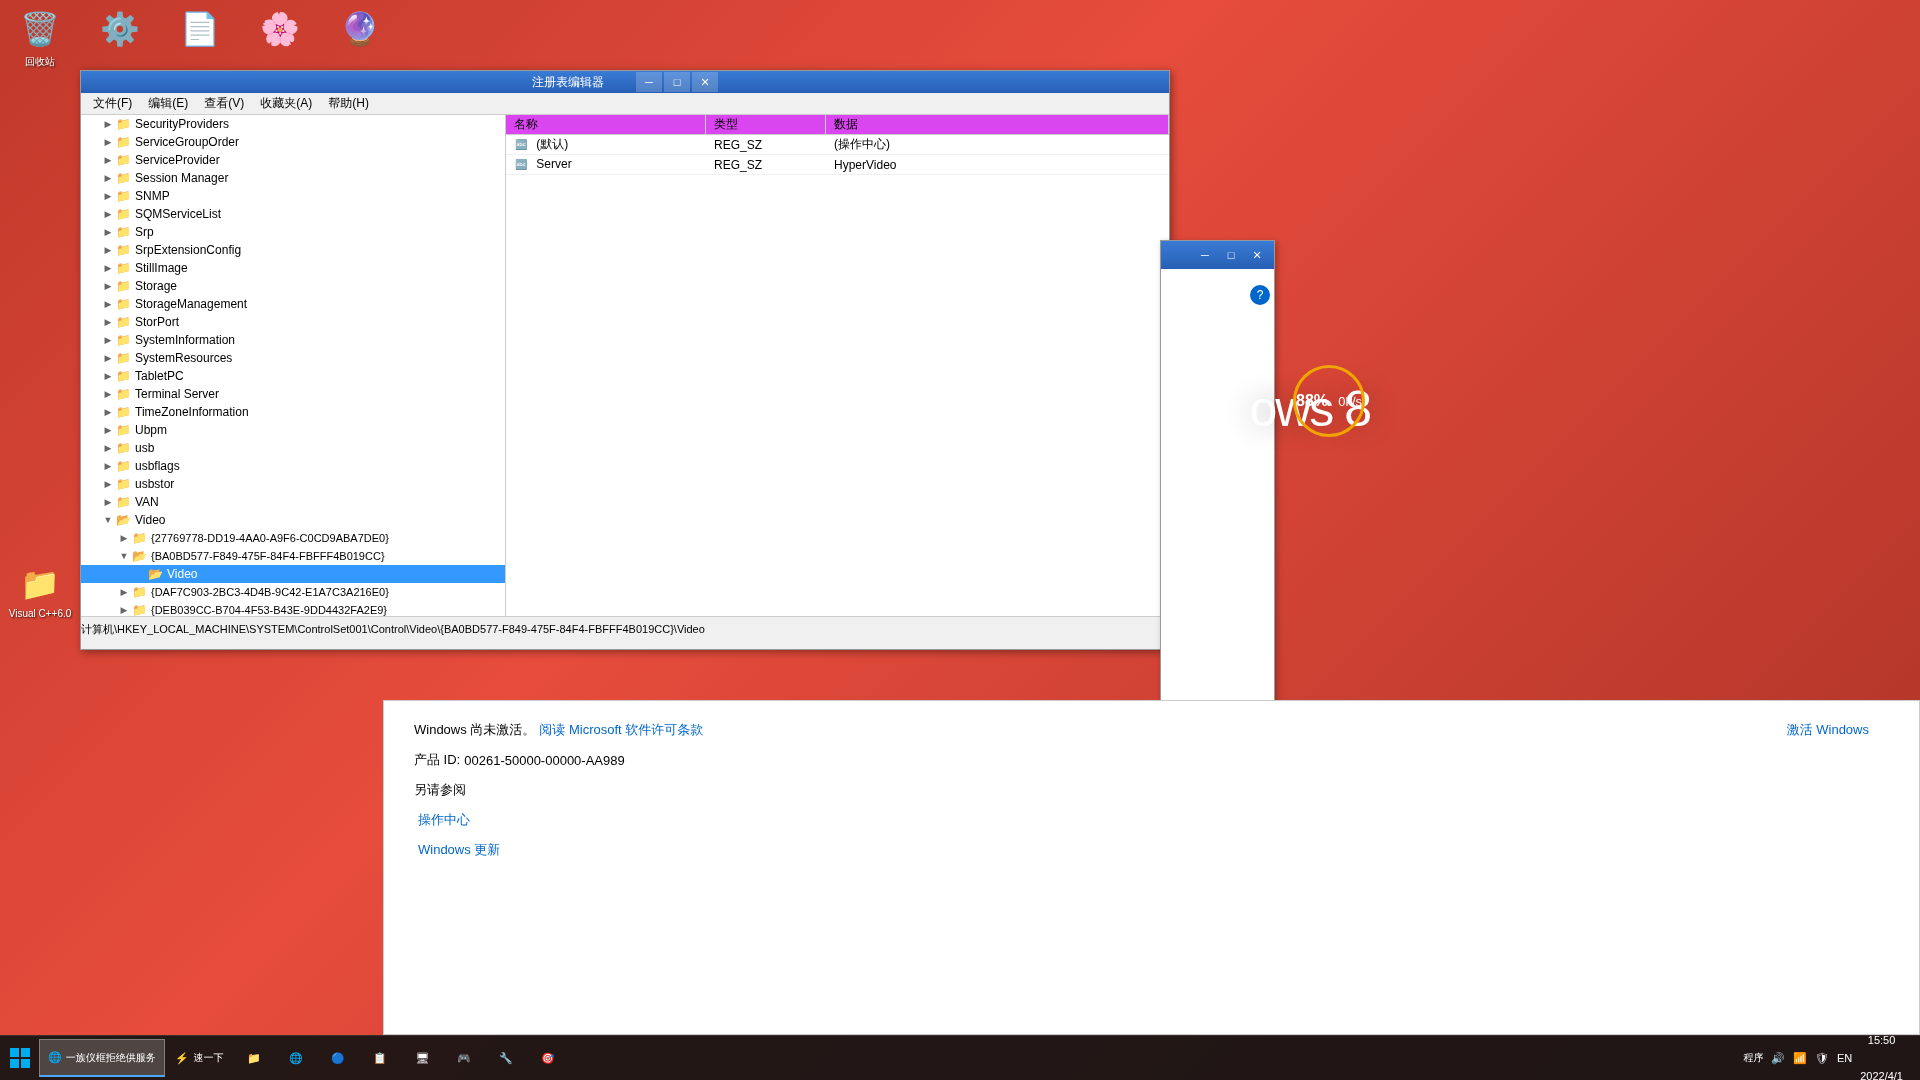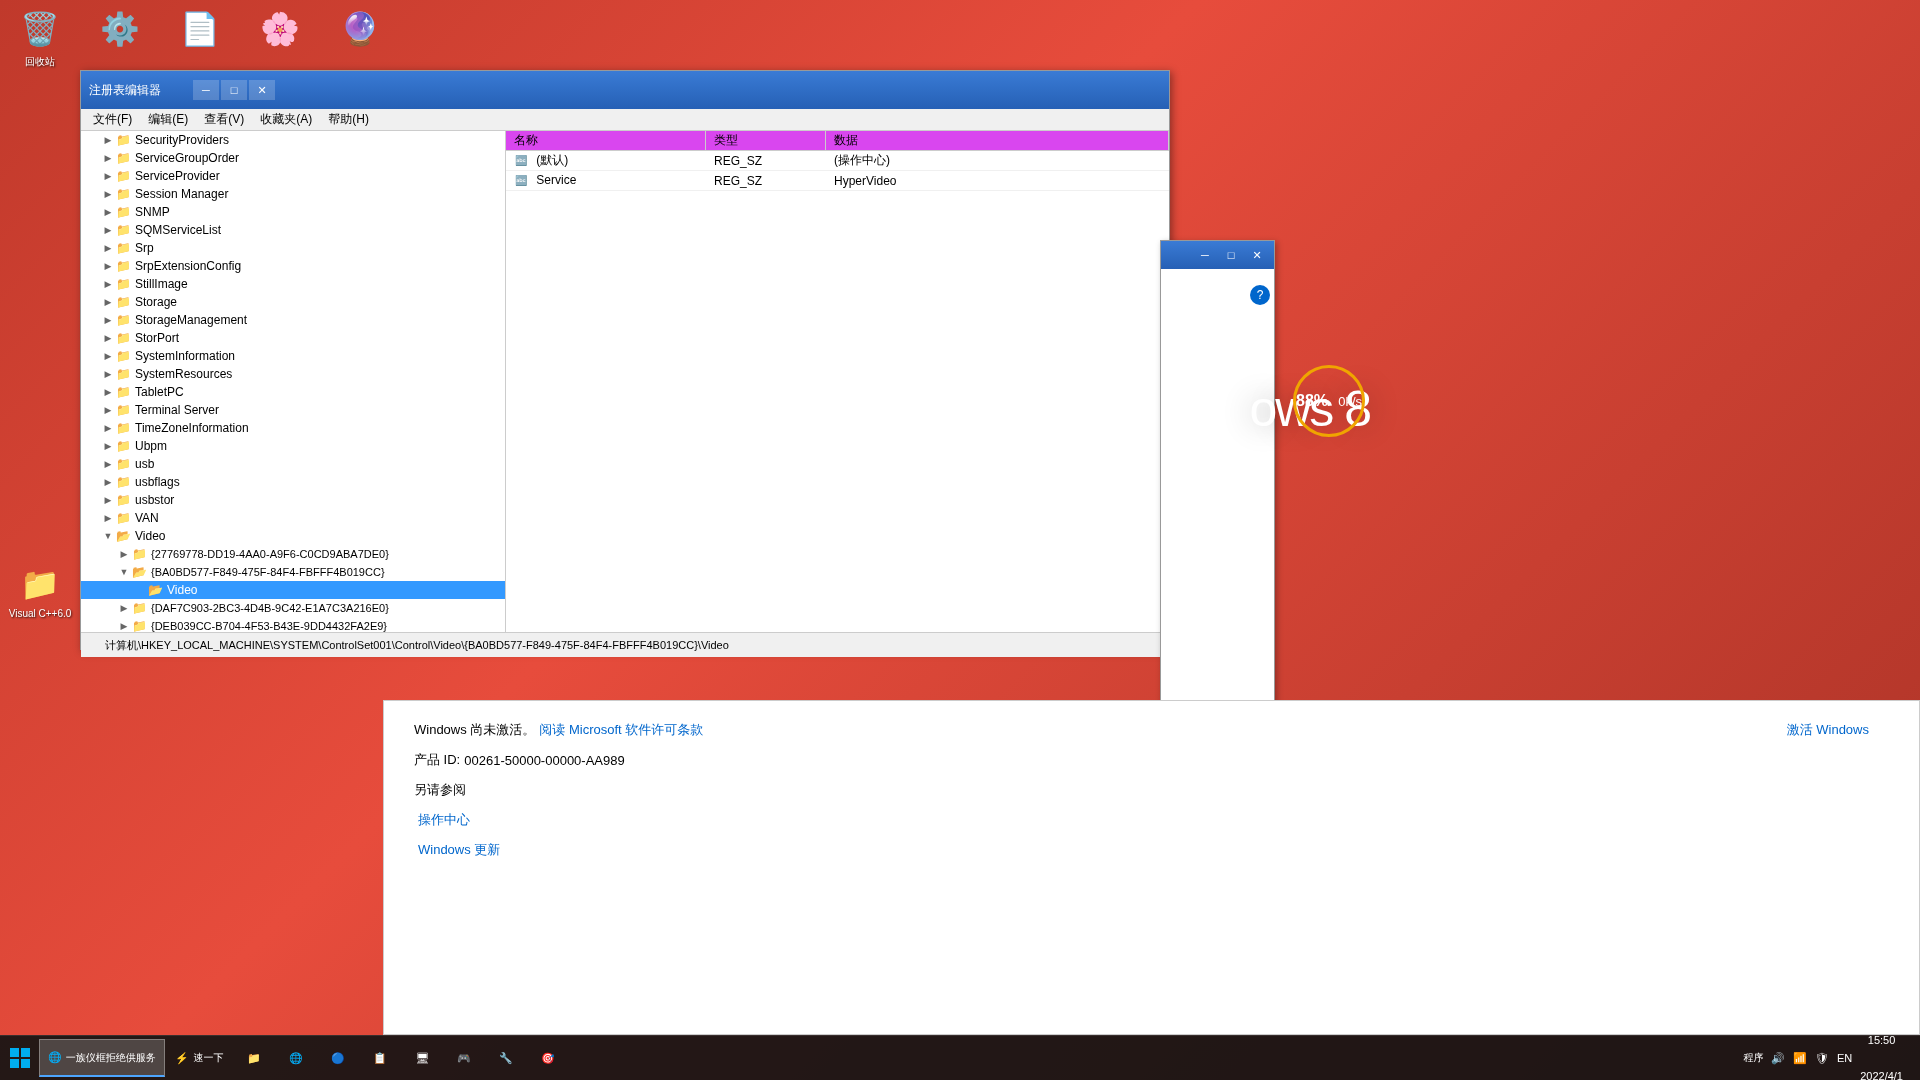--- a/index.html
+++ b/index.html
@@ -89,25 +89,25 @@
       top: 70px;
       left: 80px;
       width: 1090px;
       height: 580px;
       background: #f0f0f0;
       border: 1px solid #999;
       box-shadow: 2px 2px 8px rgba(0,0,0,0.4);
     }
 
     .window-titlebar {
-      height: 38px;
+      height: 22px;
       background: linear-gradient(to bottom, #3a7bd5, #2660b5);
       display: flex;
       align-items: center;
-      justify-content: flex-start;
+      justify-content: center;
       padding: 0 8px;
       color: white;
       font-size: 12px;
       font-weight: normal;
       user-select: none;
       gap: 32px;
     }
 
     .window-controls {
       display: flex;
@@ -253,21 +253,21 @@
       font-size: 10px;
     }
 
     
     .status-bar {
       height: 25px;
       background: #f0f0f0;
       border-top: 1px solid #ccc;
       display: flex;
       align-items: center;
-      padding: 0 24px;
+      padding: 0 0;
       font-size: 11px;
       color: #000;
     }
 
     
     .tree-scroll-container {
       overflow-y: scroll;
       overflow-x: hidden;
       height: 100%;
       scrollbar-width: thin;
@@ -617,21 +617,21 @@
           <div class="reg-cell reg-name">
             <span class="reg-icon">🔤</span>
             <span>(默认)</span>
           </div>
           <div class="reg-cell reg-type">REG_SZ</div>
           <div class="reg-cell reg-data">(操作中心)</div>
         </div>
         <div class="registry-row">
           <div class="reg-cell reg-name">
             <span class="reg-icon">🔤</span>
-            <span>Service</span>
+            <span>Server</span>
           </div>
           <div class="reg-cell reg-type">REG_SZ</div>
           <div class="reg-cell reg-data">HyperVideo</div>
         </div>
       </div>
     </div>
     <div class="status-bar">
       <span>计算机\HKEY_LOCAL_MACHINE\SYSTEM\ControlSet001\Control\Video\{BA0BD577-F849-475F-84F4-FBFFF4B019CC}\Video</span>
     </div>
   </div>

